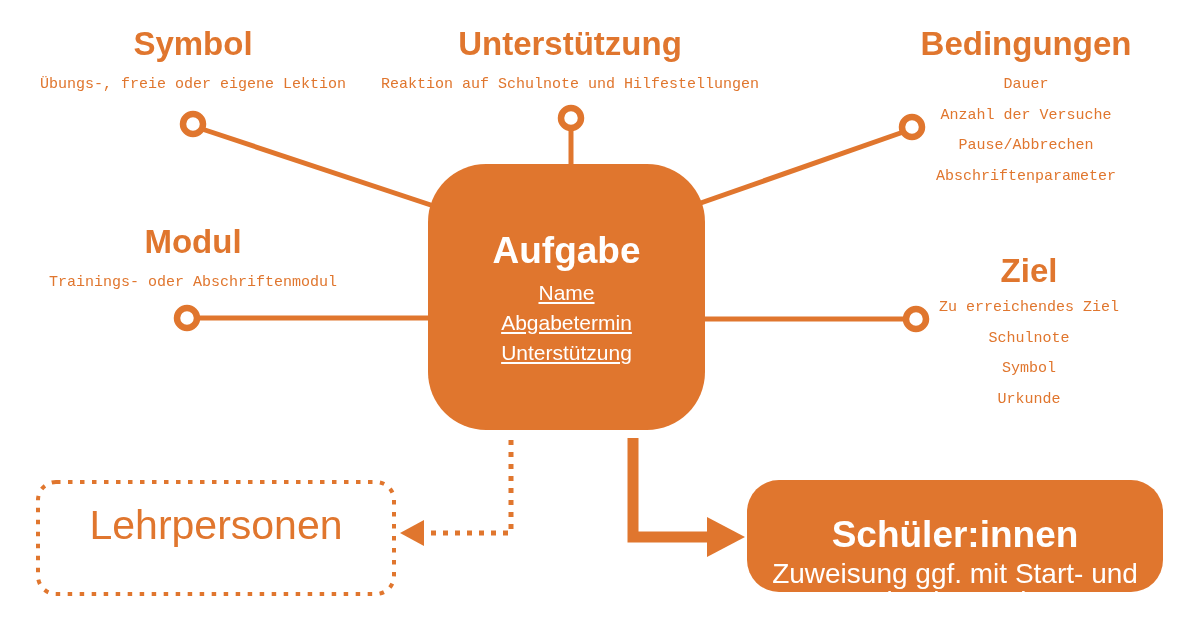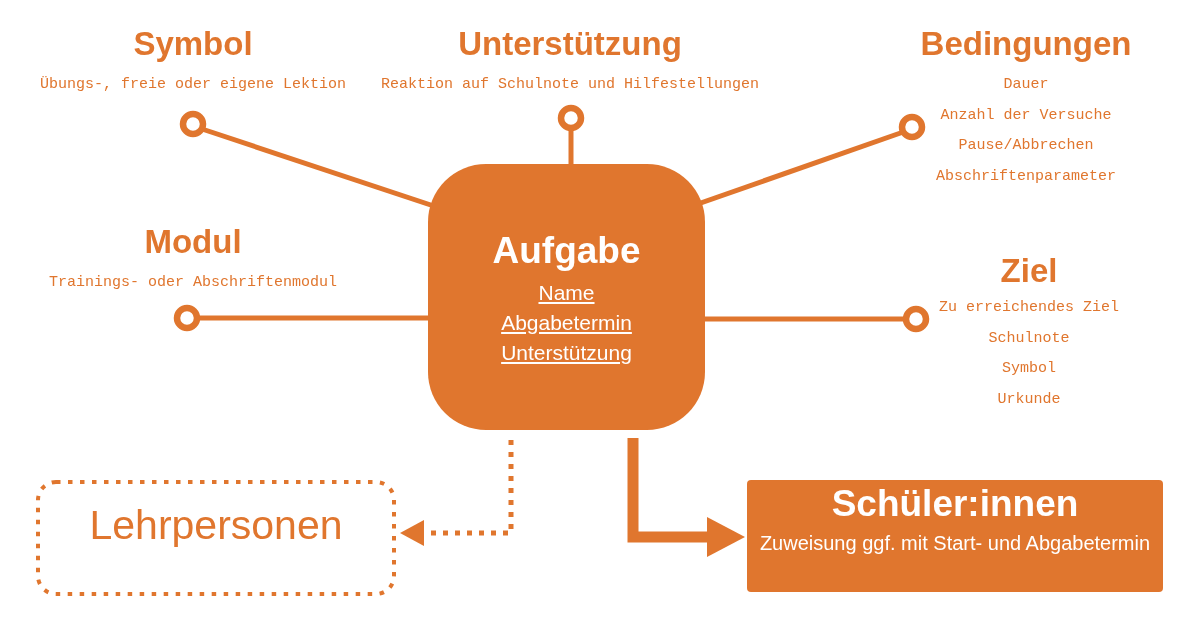--- a/index.html
+++ b/index.html
@@ -33,24 +33,24 @@
   .center-title { font-size:37px; font-weight:bold; line-height:46px; }
   .center-items { margin-top:4px; }
   .center-item { font-size:21px; line-height:30px;text-decoration:underline; }
 
   .teachers-box { position:absolute; left:38px; top:482px; width:356px; height:112px;
     z-index:2; text-align:center; color:var(--orange); padding-top:20px; }
   .teachers-title { font-size:41px; font-weight:normal; line-height:46px; }
   .teachers-subtitle { font-size:19px; line-height:26px; }
 
   .students-box { position:absolute; left:747px; top:480px; width:416px; height:112px;
-    background:var(--orange); border-radius:4px; z-index:2; text-align:center;
-    color:var(--white); padding-top:1px; }
+    background:var(--orange); border-radius:32px; z-index:2; text-align:center;
+    color:var(--white); padding-top:32px; }
   .students-title { font-size:37px; font-weight:bold; line-height:46px; }
-  .students-subtitle { font-size:20px; line-height:28px; margin-top:2px; }
+  .students-subtitle { font-size:28px; line-height:28px; margin-top:2px; }
 </style>
 </head>
 <body>
 
 <div class="canvas">
 
   <svg class="connectors" viewBox="0 0 1200 624" xmlns="http://www.w3.org/2000/svg">
 
     <line class="ln" x1="196" y1="127" x2="485" y2="223"></line>
     <line class="ln" x1="571" y1="121" x2="571" y2="195"></line>

